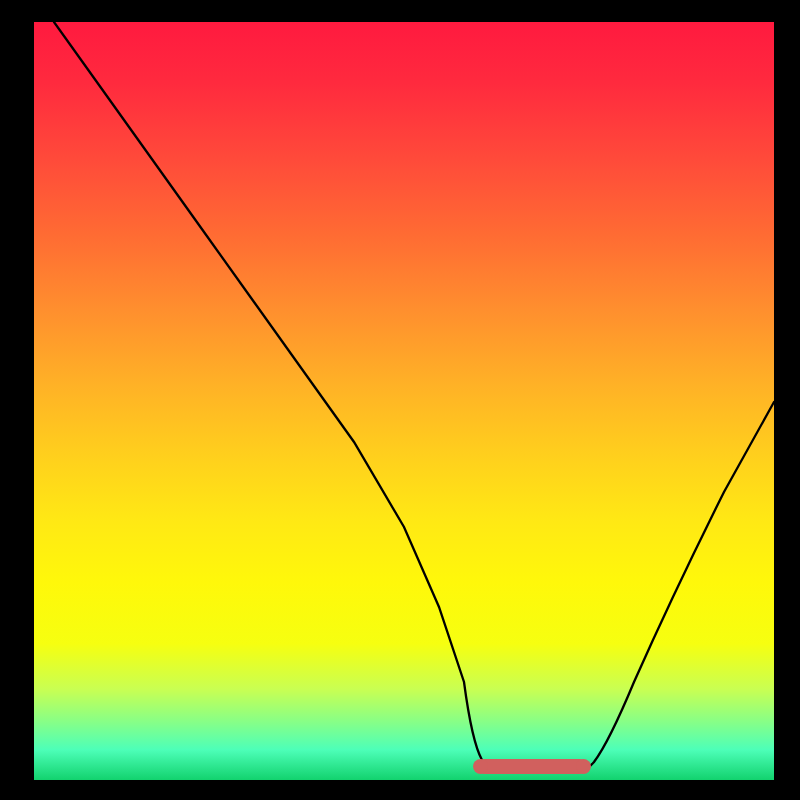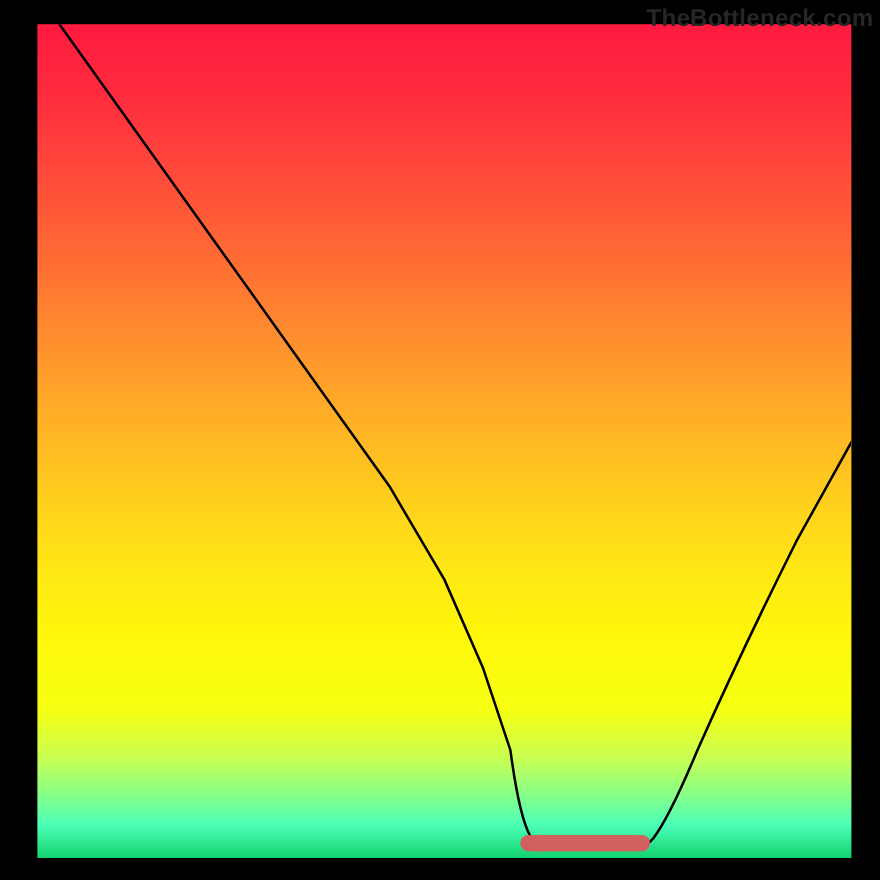--- a/index.html
+++ b/index.html
@@ -76,21 +76,20 @@
     background: #d1605e;
     border-radius: 50%;
     top: 0;
   }
 </style>
 </head>
 <body>
 
 <div class="stage">
 
-  <div class="watermark">TheBottleneck.com</div>
 
   <div class="plot">
 
     <svg class="curve" viewBox="0 0 740 758" preserveAspectRatio="none">
       <path d="M 20 0
                L 70 70
                L 120 140
                L 170 210
                L 220 280
                L 270 350

